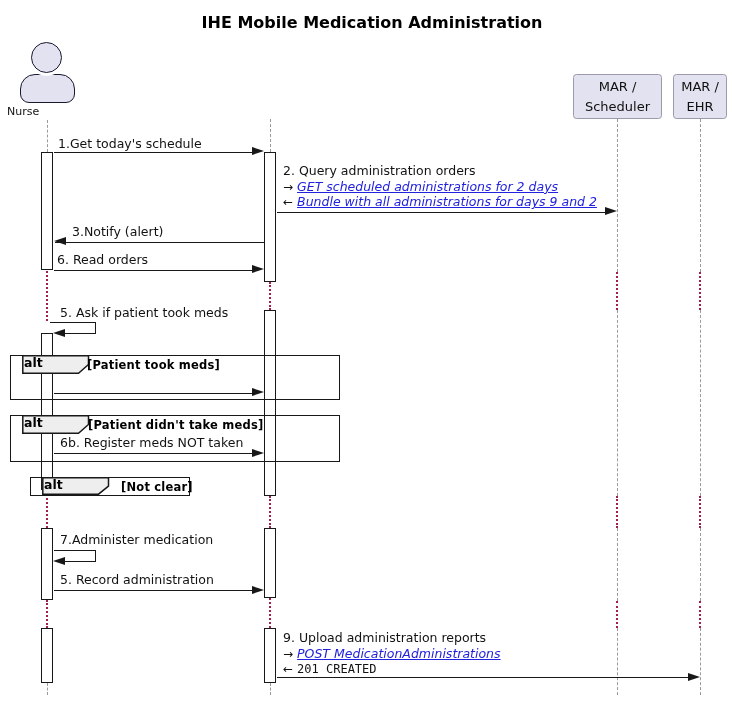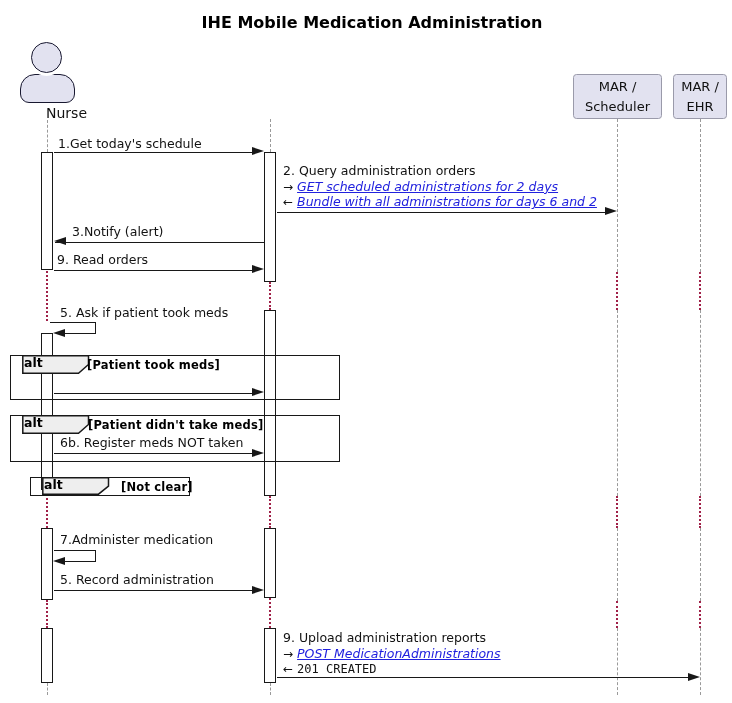--- a/index.html
+++ b/index.html
@@ -19,22 +19,22 @@
   .participant { position:absolute; background:#E2E2F0; border:1.3px solid #9A9AAA;
     border-radius:3.5px; display:flex; flex-direction:column; align-items:center;
     justify-content:center; font-size:13px; line-height:1.5; color:#101010; }
   
   .actor-head { position:absolute; left:31px; top:42px; width:31px; height:31px;
     background:#E2E2F0; border:1.8px solid #181830; border-radius:50%;
     box-shadow:0 0 0 3px #fff; z-index:2; }
   .actor-body { position:absolute; left:20px; top:74px; width:55px; height:29px;
     background:#E2E2F0; border:1.8px solid #181830;
     border-radius:15px 15px 9px 9px; z-index:1; }
-  .actor-label { position:absolute; left:7px; top:105px; width:80px; text-align:right;
-    font-size:14px; }
+  .actor-label { position:absolute; left:7px; top:105px; width:80px; text-align:left;
+    font-size:11px; }
   
   .line { position:absolute; height:0; border-top:1.3px solid #181818; }
   .vline { position:absolute; width:0; border-left:1.3px solid #181818; }
   .head-r { position:absolute; width:0; height:0;
     border-left:12px solid #181818; border-top:4.5px solid transparent;
     border-bottom:4.5px solid transparent; }
   .head-l { position:absolute; width:0; height:0;
     border-right:12px solid #181818; border-top:4.5px solid transparent;
     border-bottom:4.5px solid transparent; }
   
@@ -136,30 +136,30 @@
 
   <div class="txt" style="left:58px;top:136px">1.Get today's schedule</div>
   <div class="line" style="left:54px;top:151.5px;width:200px"></div>
   <div class="head-r" style="left:252px;top:147px"></div>
 
   <div class="txt" style="left:283px;top:163px">2. Query administration orders</div>
   <div class="txt" style="left:283px;top:178.5px">
     <span class="pfx">→</span><span class="lnk">GET scheduled administrations for 2 days</span>
   </div>
   <div class="txt" style="left:283px;top:194px">
-    <span class="pfx">←</span><span class="lnk">Bundle with all administrations for days 6 and 2</span>
+    <span class="pfx">←</span><span class="lnk">Bundle with all administrations for days 9 and 2</span>
   </div>
   <div class="line" style="left:277px;top:211.5px;width:330px"></div>
   <div class="head-r" style="left:605px;top:207px"></div>
 
   <div class="txt" style="left:72px;top:224px">3.Notify (alert)</div>
   <div class="line" style="left:55px;top:241.5px;width:209px"></div>
   <div class="head-l" style="left:54px;top:237px"></div>
 
-  <div class="txt" style="left:57px;top:252px">9. Read orders</div>
+  <div class="txt" style="left:57px;top:252px">6. Read orders</div>
   <div class="line" style="left:54px;top:269.5px;width:200px"></div>
   <div class="head-r" style="left:252px;top:265px"></div>
 
   <div class="txt" style="left:60px;top:305px">5. Ask if patient took meds</div>
   <div class="line" style="left:50px;top:321.5px;width:46px"></div>
   <div class="vline" style="left:95px;top:321.5px;height:12px"></div>
   <div class="line" style="left:63px;top:333px;width:33px"></div>
   <div class="head-l" style="left:53px;top:328.5px"></div>
 
   <div class="line" style="left:54px;top:392.5px;width:200px"></div>

